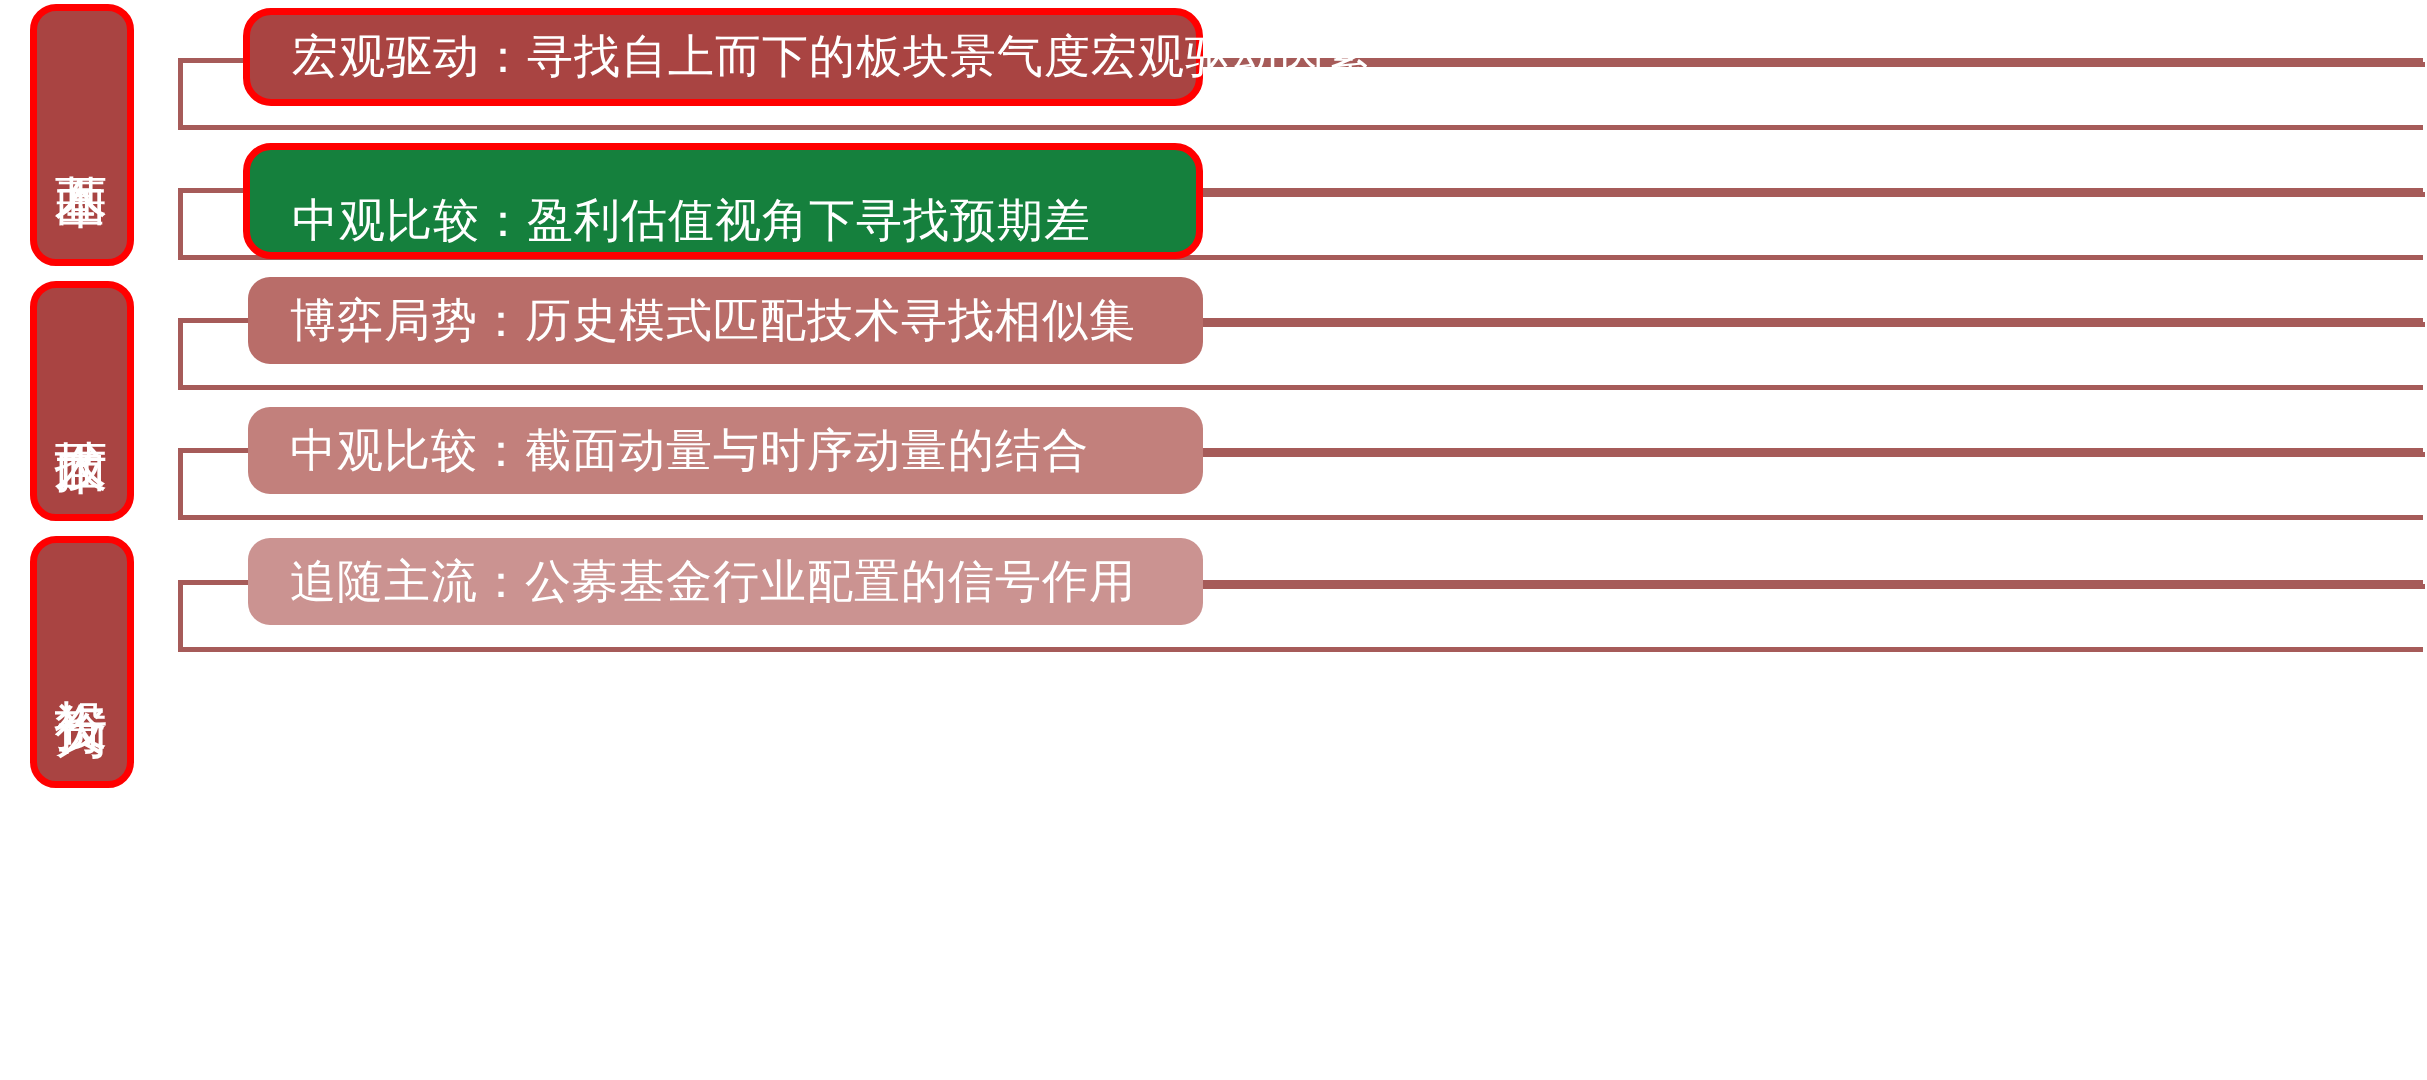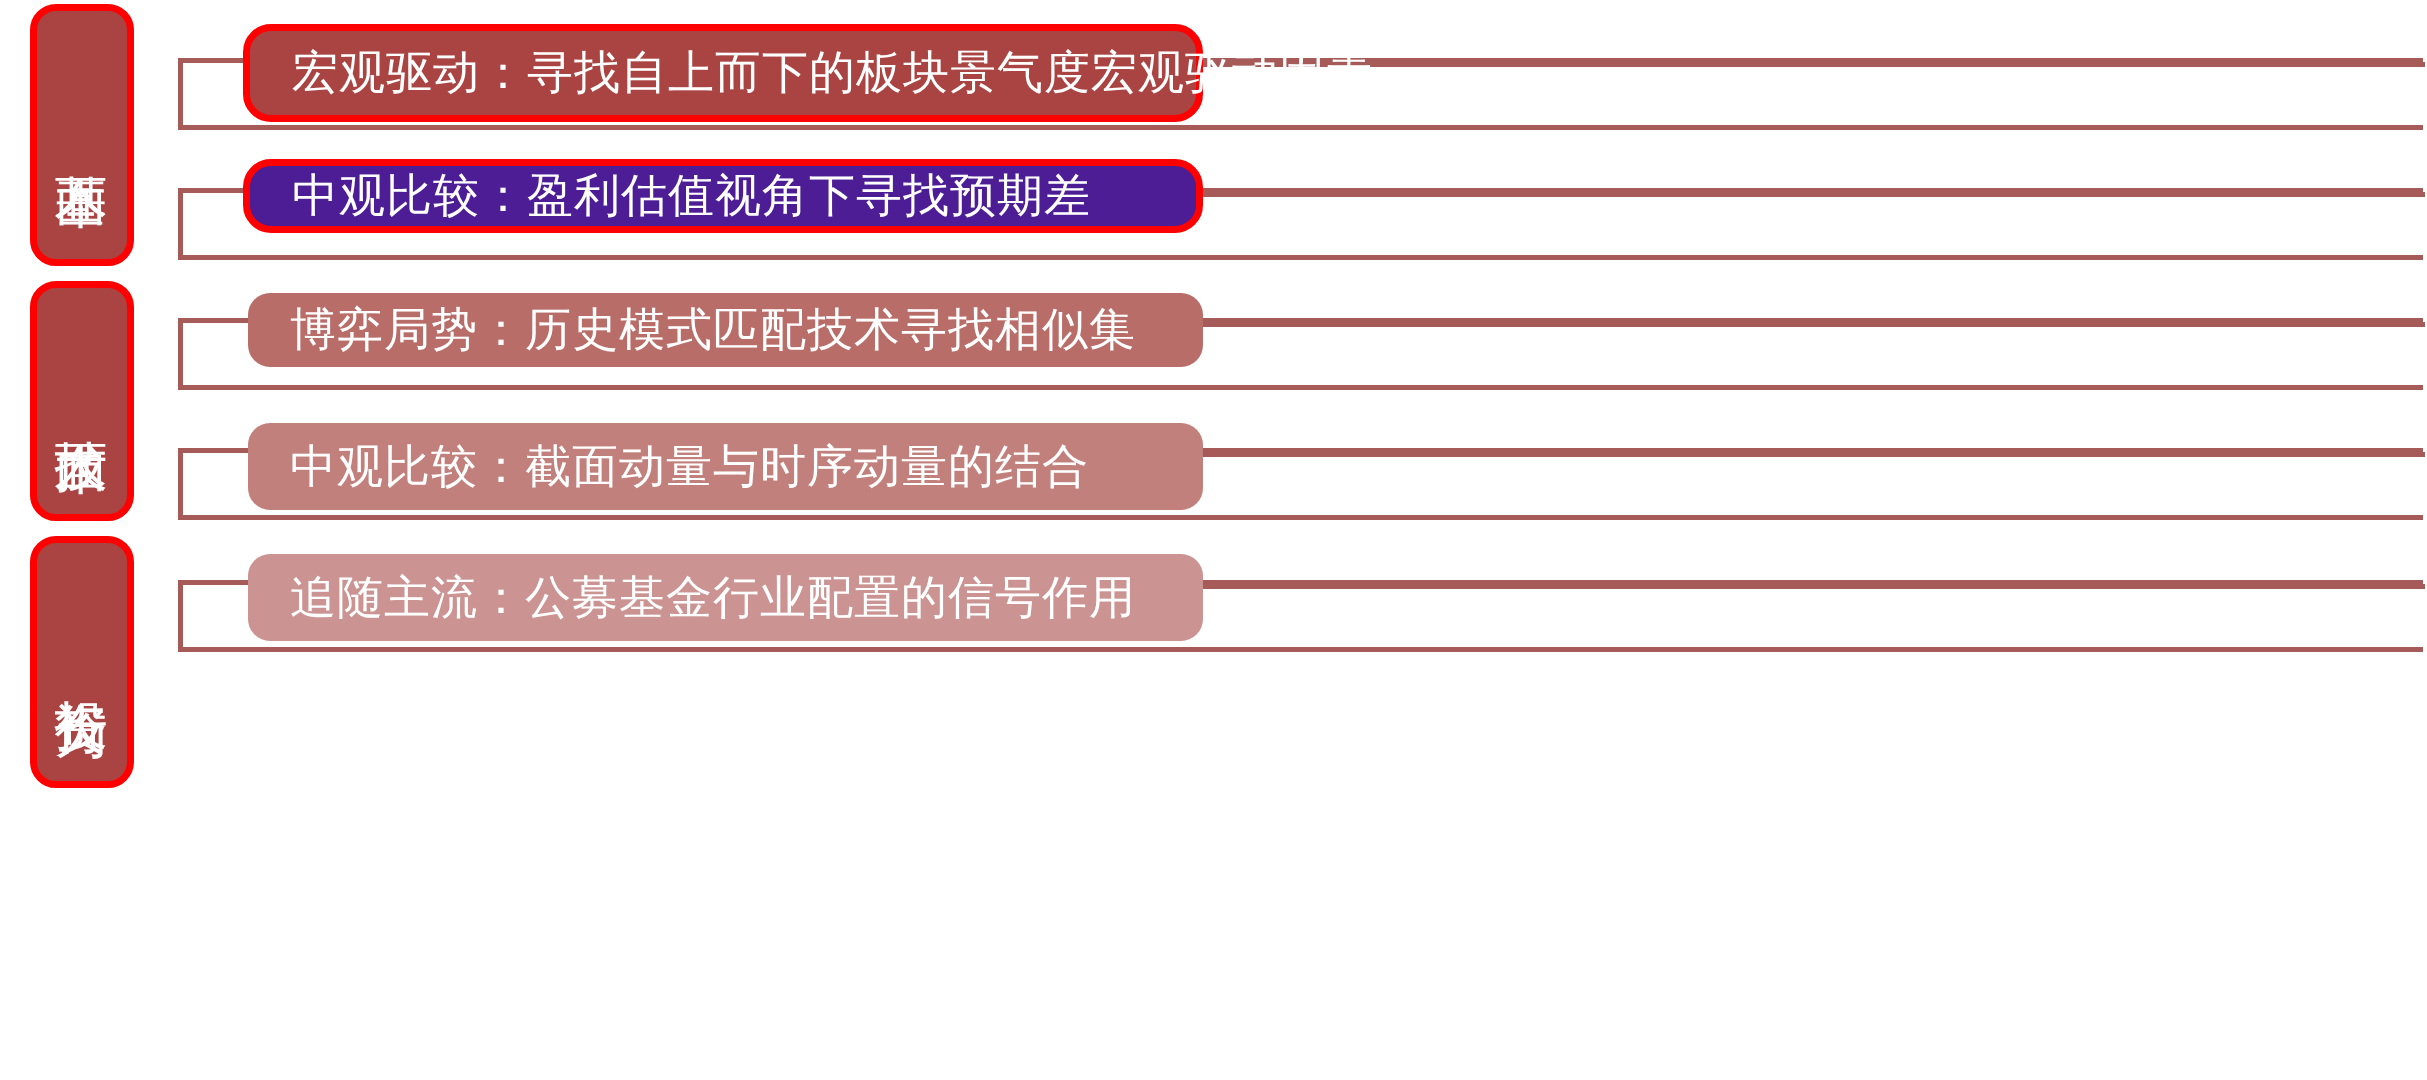--- a/index.html
+++ b/index.html
@@ -54,21 +54,20 @@
     box-sizing:border-box;
     border-radius:22px;
     display:flex;
     align-items:center;
     padding-left:42px;
     color:#ffffff;
     font-size:46px;
     letter-spacing:1px;
     white-space:nowrap;
     font-weight:400;
-    margin-top:16px;
   }
   .pill.hl{
     border:7px solid #FF0000;
     border-radius:28px;
   }
 </style>
 </head>
 <body>
 
 <div id="stage">
@@ -97,25 +96,25 @@
   <div class="bracket" style="left:178px;top:448px;width:2245px;height:72px;"></div>
   <div class="stub" style="left:1203px;top:452px;width:1222px;"></div>
 
   <div class="bracket" style="left:178px;top:580px;width:2245px;height:72px;"></div>
   <div class="stub" style="left:1203px;top:584px;width:1222px;"></div>
 
   <div class="pill hl" style="left:243px;top:8px;width:960px;height:98px;background:#A94442;">
     <span>宏观驱动：寻找自上而下的板块景气度宏观驱动因素</span>
   </div>
 
-  <div class="pill hl" style="left:243px;top:143px;width:960px;height:74px;background:#4c1d95;">
+  <div class="pill hl" style="left:243px;top:143px;width:960px;height:116px;background:#15803d;align-items:flex-end;">
     <span>中观比较：盈利估值视角下寻找预期差</span>
   </div>
 
-  <div class="pill" style="left:248px;top:277px;width:955px;height:74px;background:#B96D69;">
+  <div class="pill" style="left:248px;top:277px;width:955px;height:87px;background:#B96D69;">
     <span>博弈局势：历史模式匹配技术寻找相似集</span>
   </div>
 
   <div class="pill" style="left:248px;top:407px;width:955px;height:87px;background:#C2807C;">
     <span>中观比较：截面动量与时序动量的结合</span>
   </div>
 
   <div class="pill" style="left:248px;top:538px;width:955px;height:87px;background:#CB9391;">
     <span>追随主流：公募基金行业配置的信号作用</span>
   </div>

